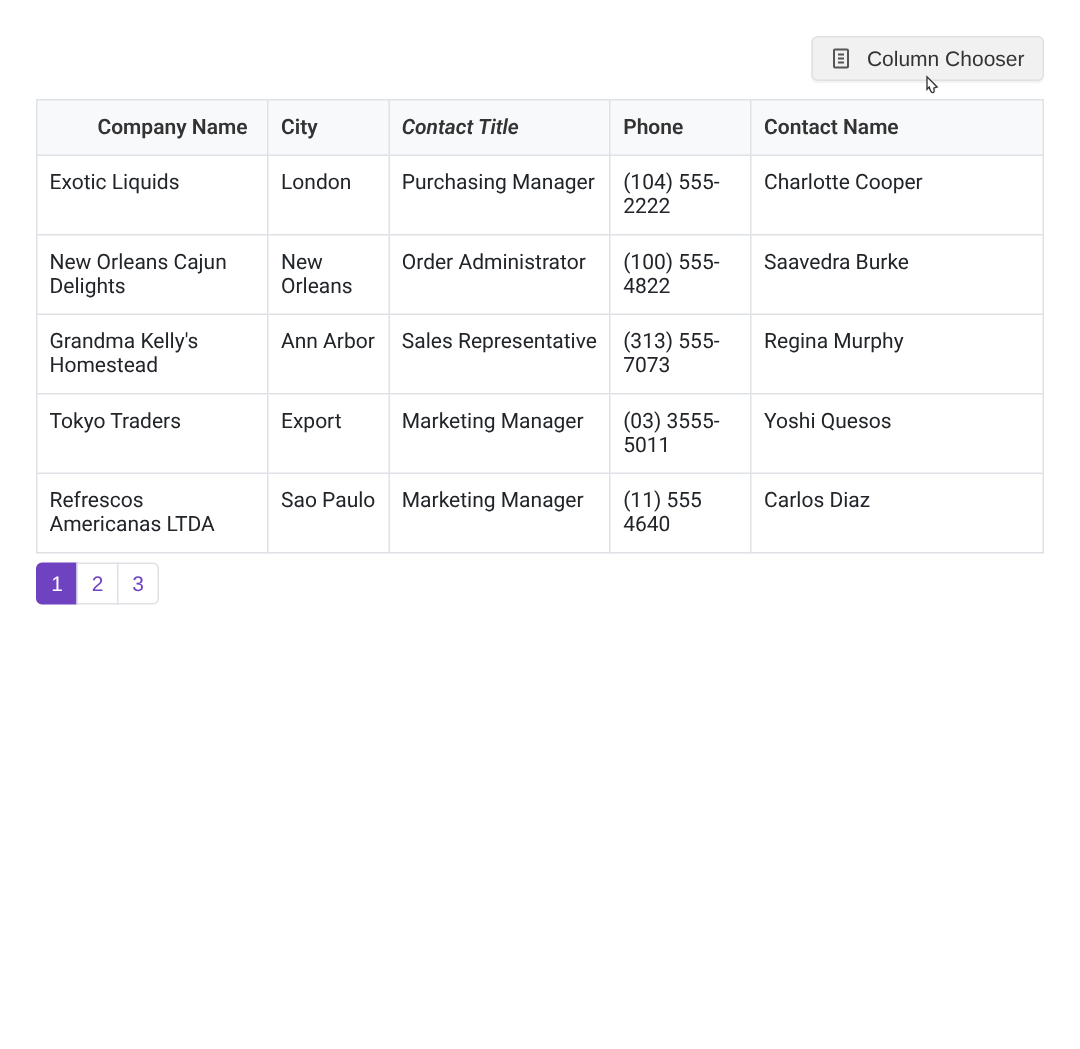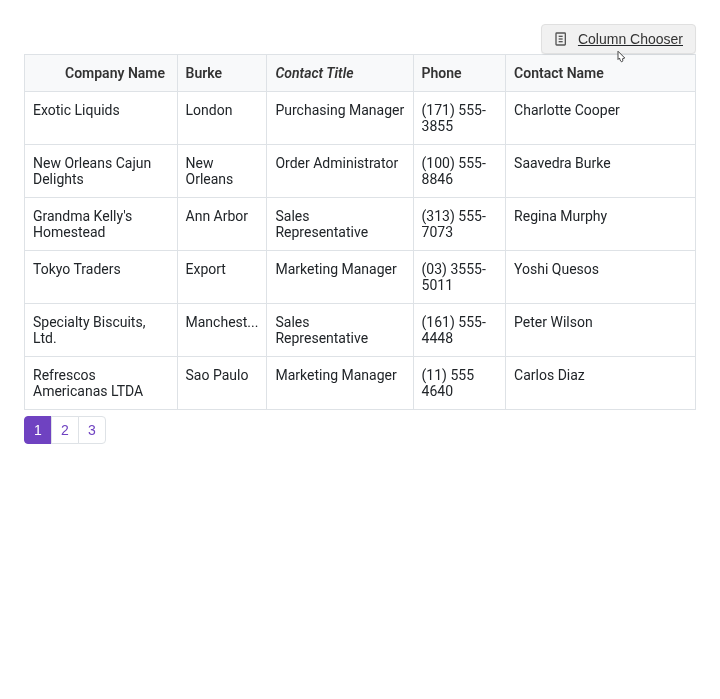--- a/index.html
+++ b/index.html
@@ -7,22 +7,21 @@
       margin: 0;
       padding: 24px;
       font-family: -apple-system, BlinkMacSystemFont, "Segoe UI", Roboto, "Helvetica Neue", Arial, sans-serif;
       font-size: 14px;
       color: #212529;
       background: #fff;
     }
     .toolbar {
       display: flex;
       justify-content: flex-end;
-      margin-bottom: 0;
-      text-decoration: underline;
+      margin-bottom: 12px;
     }
     .btn-chooser {
       display: inline-flex;
       align-items: center;
       gap: 8px;
       background: #f1f1f1;
       border: 1px solid #e0e0e0;
       border-radius: 4px;
       padding: 6px 12px;
       font-size: 14px;
@@ -113,61 +112,54 @@
         <path fill="#fff" stroke="#333" stroke-width="1.2" d="M9 3v11l2-2c1 4 2 5 3 5s2-1 1-4l3-1-9-9z" transform="translate(-1 0)"></path>
       </svg>
     </span>
   </button>
 </div>
 
 <table>
   <thead>
     <tr>
       <th class="col-company">Company Name</th>
-      <th class="col-city">Burke</th>
+      <th class="col-city">City</th>
       <th class="col-contact">Contact Title</th>
       <th class="col-phone">Phone</th>
       <th class="col-name">Contact Name</th>
     </tr>
   </thead>
   <tbody id="grid-body">
       <tr>
         <td>Exotic Liquids</td>
         <td>London</td>
         <td>Purchasing Manager</td>
-        <td>(171) 555-3855</td>
+        <td>(104) 555-2222</td>
         <td>Charlotte Cooper</td>
       </tr>
       <tr>
         <td>New Orleans Cajun Delights</td>
         <td>New Orleans</td>
         <td>Order Administrator</td>
-        <td>(100) 555-8846</td>
+        <td>(100) 555-4822</td>
         <td>Saavedra Burke</td>
       </tr>
       <tr>
         <td>Grandma Kelly's Homestead</td>
         <td>Ann Arbor</td>
         <td>Sales Representative</td>
         <td>(313) 555-7073</td>
         <td>Regina Murphy</td>
       </tr>
       <tr>
         <td>Tokyo Traders</td>
         <td>Export</td>
         <td>Marketing Manager</td>
         <td>(03) 3555-5011</td>
         <td>Yoshi Quesos</td>
-      </tr>
-      <tr>
-        <td>Specialty Biscuits, Ltd.</td>
-        <td>Manchest...</td>
-        <td>Sales Representative</td>
-        <td>(161) 555-4448</td>
-        <td>Peter Wilson</td>
       </tr>
       <tr>
         <td>Refrescos Americanas LTDA</td>
         <td>Sao Paulo</td>
         <td>Marketing Manager</td>
         <td>(11) 555 4640</td>
         <td>Carlos Diaz</td>
       </tr>
     </tbody>
 </table>

